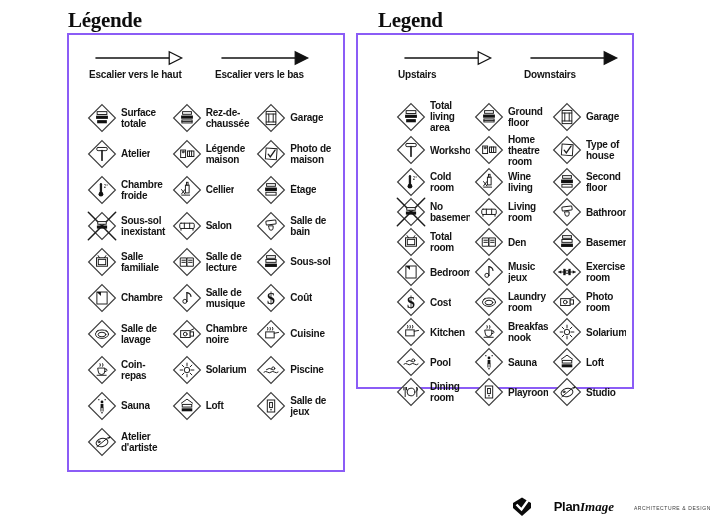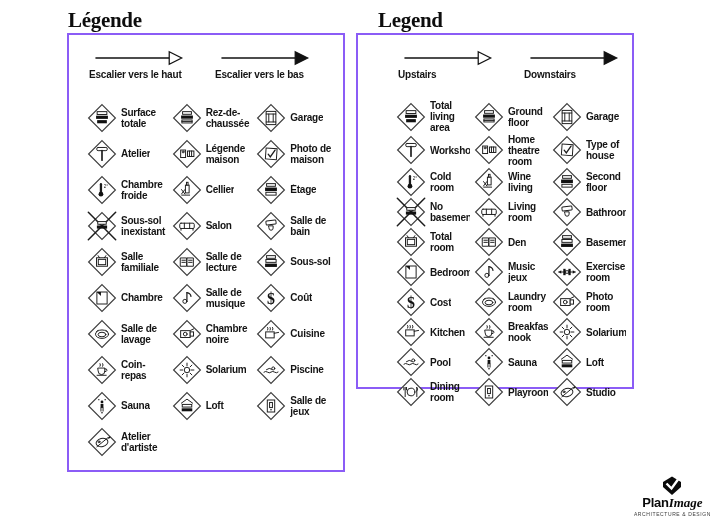--- a/index.html
+++ b/index.html
@@ -27,21 +27,21 @@
     height:calc(100% - 52px);margin-top:20px;column-gap:4px;
   }
   .cell{display:flex;align-items:center;gap:4px;min-width:0;}
   .cell .icon{flex:0 0 auto;width:30px;height:30px;}
   .cell .icon svg{display:block;width:30px;height:30px;}
   .cell .lab{
     font-size:10px;font-weight:bold;line-height:1.12;letter-spacing:-0.25px;
     overflow:hidden;
   }
   .logo{
-    position:absolute;right:9px;bottom:6px;display:flex;flex-direction:column;align-items:center;
+    position:absolute;right:9px;bottom:6px;display:flex;flex-direction:row;align-items:center;gap:20px;
   }
   .logo svg{display:block;}
   .brand{line-height:1;margin-top:-2px;white-space:nowrap;}
   .brand .b-plan{font-size:13px;font-weight:bold;letter-spacing:-0.3px;color:#0a0a0a;}
   .brand .b-image{font-size:13px;font-weight:bold;font-style:italic;font-family:"Liberation Serif",serif;color:#0a0a0a;}
   .tagline{font-size:5px;letter-spacing:0.6px;color:#3a3a3a;margin-top:1px;white-space:nowrap;}
 </style>
 </head>
 <body>
 

